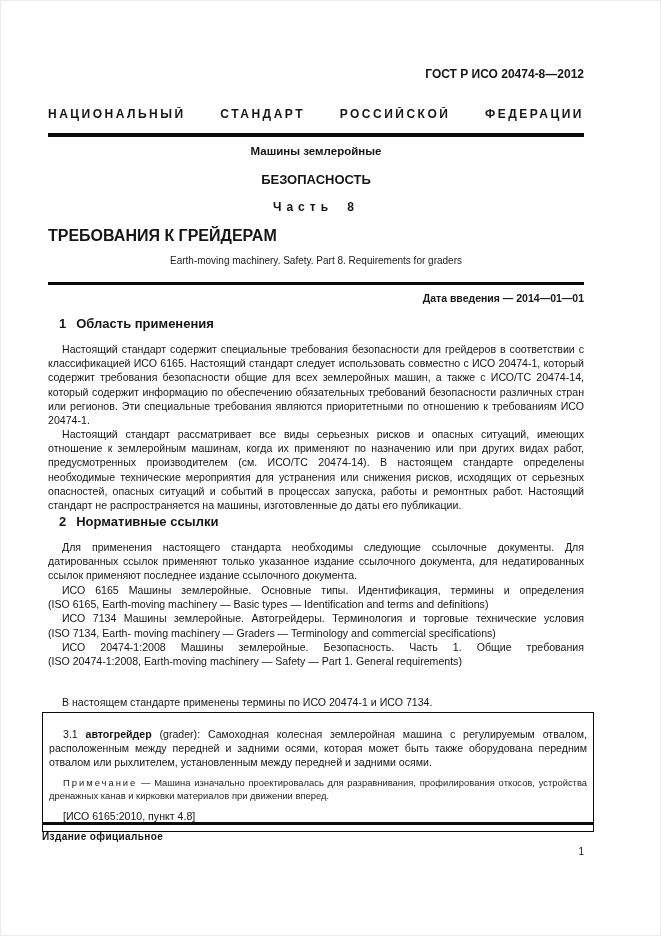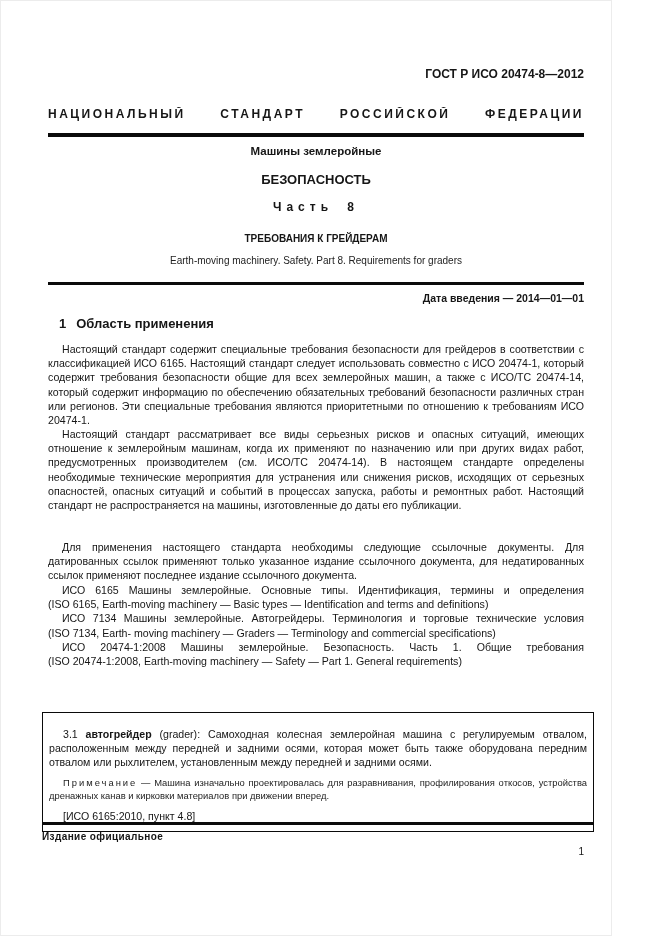--- a/index.html
+++ b/index.html
@@ -1,18 +1,18 @@
 <!DOCTYPE html>
 <html lang="ru"><head>
 <meta charset="utf-8">
 <style>
   html,body{margin:0;padding:0;background:#fff;}
   .page{
     position:relative;
-    width:612px;height:936px;
+    width:661px;height:936px;
     box-sizing:border-box;
     background:#ffffff;
     border:1px solid #ececec;
     font-family:"Liberation Sans","DejaVu Sans",sans-serif;
     color:#161616;
     overflow:hidden;
   }
   .abs{position:absolute;}
   .col{left:47px;width:536px;}
   .colwide{left:41px;width:552px;}
@@ -21,21 +21,21 @@
   .fed-line{
     top:106px;font-size:12px;font-weight:bold;
     letter-spacing:2.5px;
     text-align:justify;text-align-last:justify;
     white-space:nowrap;overflow:hidden;
   }
   .rule-top{top:132px;height:4px;}
   .t-subject{top:144px;text-align:center;font-size:11.5px;font-weight:bold;}
   .t-topic{top:171px;text-align:center;font-size:13px;font-weight:bold;}
   .t-part{top:199px;text-align:center;font-size:12px;font-weight:bold;letter-spacing:5px;word-spacing:6px;}
-  .t-req{top:232px;text-align:center;font-size:10px;font-weight:bold;}
+  .t-req{top:226px;font-size:16px;font-weight:bold;}
   .t-eng{top:254px;text-align:center;font-size:10px;color:#222;}
   .rule-mid{top:281px;height:3px;}
   .intro-date{top:291px;text-align:right;font-size:10.5px;font-weight:bold;}
   .heading{font-size:13px;font-weight:bold;padding-left:11px;}
   .h1{top:315px;}
   .h2{top:513px;}
   .h3{top:666px;}
   .heading .ht{margin-left:10px;text-align:center;}
   .body-text{font-size:10.6px;line-height:14.2px;text-align:justify;}
   .p-ind{text-indent:14px;}
@@ -79,30 +79,34 @@
   <div class="abs col rule rule-mid"></div>
 
   <div class="abs col intro-date">Дата введения — 2014—01—01</div>
 
   <div class="abs col heading h1">
     <span>1</span><span class="ht">Область применения</span>
   </div>
   <div class="abs col body-text p-ind p1">Настоящий стандарт содержит специальные требования безопасности для грейдеров в соответствии с классификацией ИСО 6165. Настоящий стандарт следует использовать совместно с ИСО 20474-1, который содержит требования безопасности общие для всех землеройных машин, а также с ИСО/ТС 20474-14, который содержит информацию по обеспечению обязательных требований безопасности различных стран или регионов. Эти специальные требования являются приоритетными по отношению к требованиям ИСО 20474-1.</div>
   <div class="abs col body-text p-ind p2">Настоящий стандарт рассматривает все виды серьезных рисков и опасных ситуаций, имеющих отношение к землеройным машинам, когда их применяют по назначению или при других видах работ, предусмотренных производителем (см. ИСО/ТС 20474-14). В настоящем стандарте определены необходимые технические мероприятия для устранения или снижения рисков, исходящих от серьезных опасностей, опасных ситуаций и событий в процессах запуска, работы и ремонтных работ. Настоящий стандарт не распространяется на машины, изготовленные до даты его публикации.</div>
 
+  <div class="abs col heading h2">
+    <span>2</span><span class="ht">Нормативные ссылки</span>
+  </div>
   <div class="abs col body-text p-ind p3">Для применения настоящего стандарта необходимы следующие ссылочные документы. Для датированных ссылок применяют только указанное издание ссылочного документа, для недатированных ссылок применяют последнее издание ссылочного документа.</div>
   <div class="abs col refs">
     <div class="ref-ru">ИСО 6165 Машины землеройные. Основные типы. Идентификация, термины и определения</div>
     <div class="ref-en">(ISO 6165, Earth-moving machinery — Basic types — Identification and terms and definitions)</div>
     <div class="ref-ru">ИСО 7134 Машины землеройные. Автогрейдеры. Терминология и торговые технические условия</div>
     <div class="ref-en">(ISO 7134, Earth- moving machinery — Graders — Terminology and commercial specifications)</div>
     <div class="ref-ru">ИСО 20474-1:2008 Машины землеройные. Безопасность. Часть 1. Общие требования</div>
     <div class="ref-en">(ISO 20474-1:2008, Earth-moving machinery — Safety — Part 1. General requirements)</div>
   </div>
 
+  <div class="abs col body-text p-ind p4">В настоящем стандарте применены термины по ИСО 20474-1 и ИСО 7134.</div>
 
   <div class="abs colwide def-box">
     <p class="def-p">
       <span>3.1</span>
       <span class="def-term">автогрейдер</span>
       <span>(grader):</span>
       <span>Самоходная колесная землеройная машина с регулируемым отвалом, расположенным между передней и задними осями, которая может быть также оборудована передним отвалом или рыхлителем, установленным между передней и задними осями.</span>
     </p>
     <p class="note-p">
       <span class="note-label">Примечание</span>

